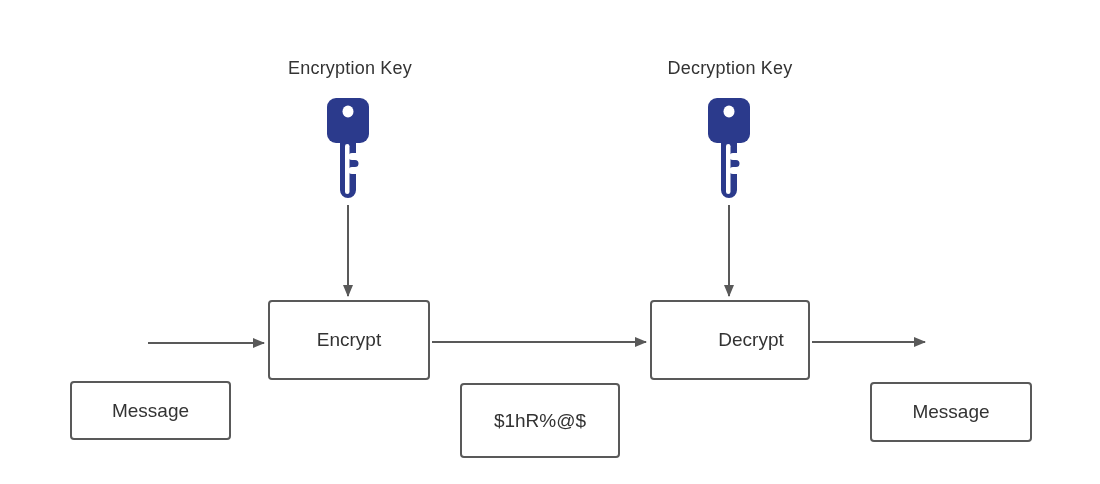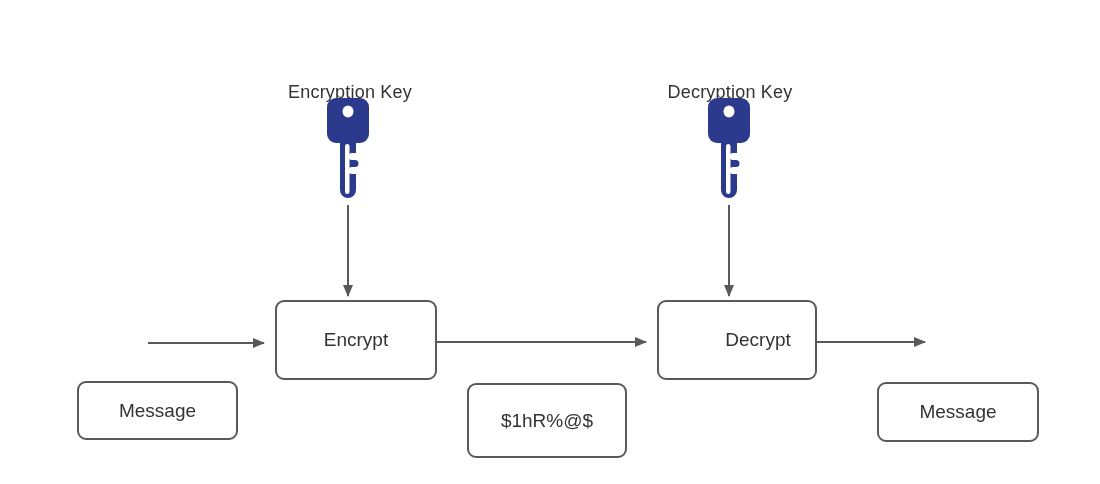--- a/index.html
+++ b/index.html
@@ -34,38 +34,36 @@
     fill: none;
   }
   .arrowhead { fill: var(--arrow); }
   .key-title {
     position: absolute;
     width: 300px;
     text-align: center;
     font-size: 18px;
     color: var(--text);
     letter-spacing: 0.2px;
-    margin-top: 24px;
   }
   .key-icon {
     position: absolute;
   }
   .key-fill { fill: var(--key); }
   .key-slot { fill: var(--bg); }
   .node {
     position: absolute;
     background: var(--bg);
     border: 2px solid var(--border);
-    border-radius: 9px;
+    border-radius: 4px;
     display: flex;
     align-items: center;
     justify-content: center;
     font-size: 19px;
     color: var(--text);
-    margin-left: 7px;
   }
 </style>
 </head>
 <body>
 
 <div class="canvas">
 
   <svg class="overlay" viewBox="0 0 1100 484">
     <defs>
       <marker id="ah" markerUnits="userSpaceOnUse" markerWidth="13" markerHeight="11" refX="11" refY="5" orient="auto">

